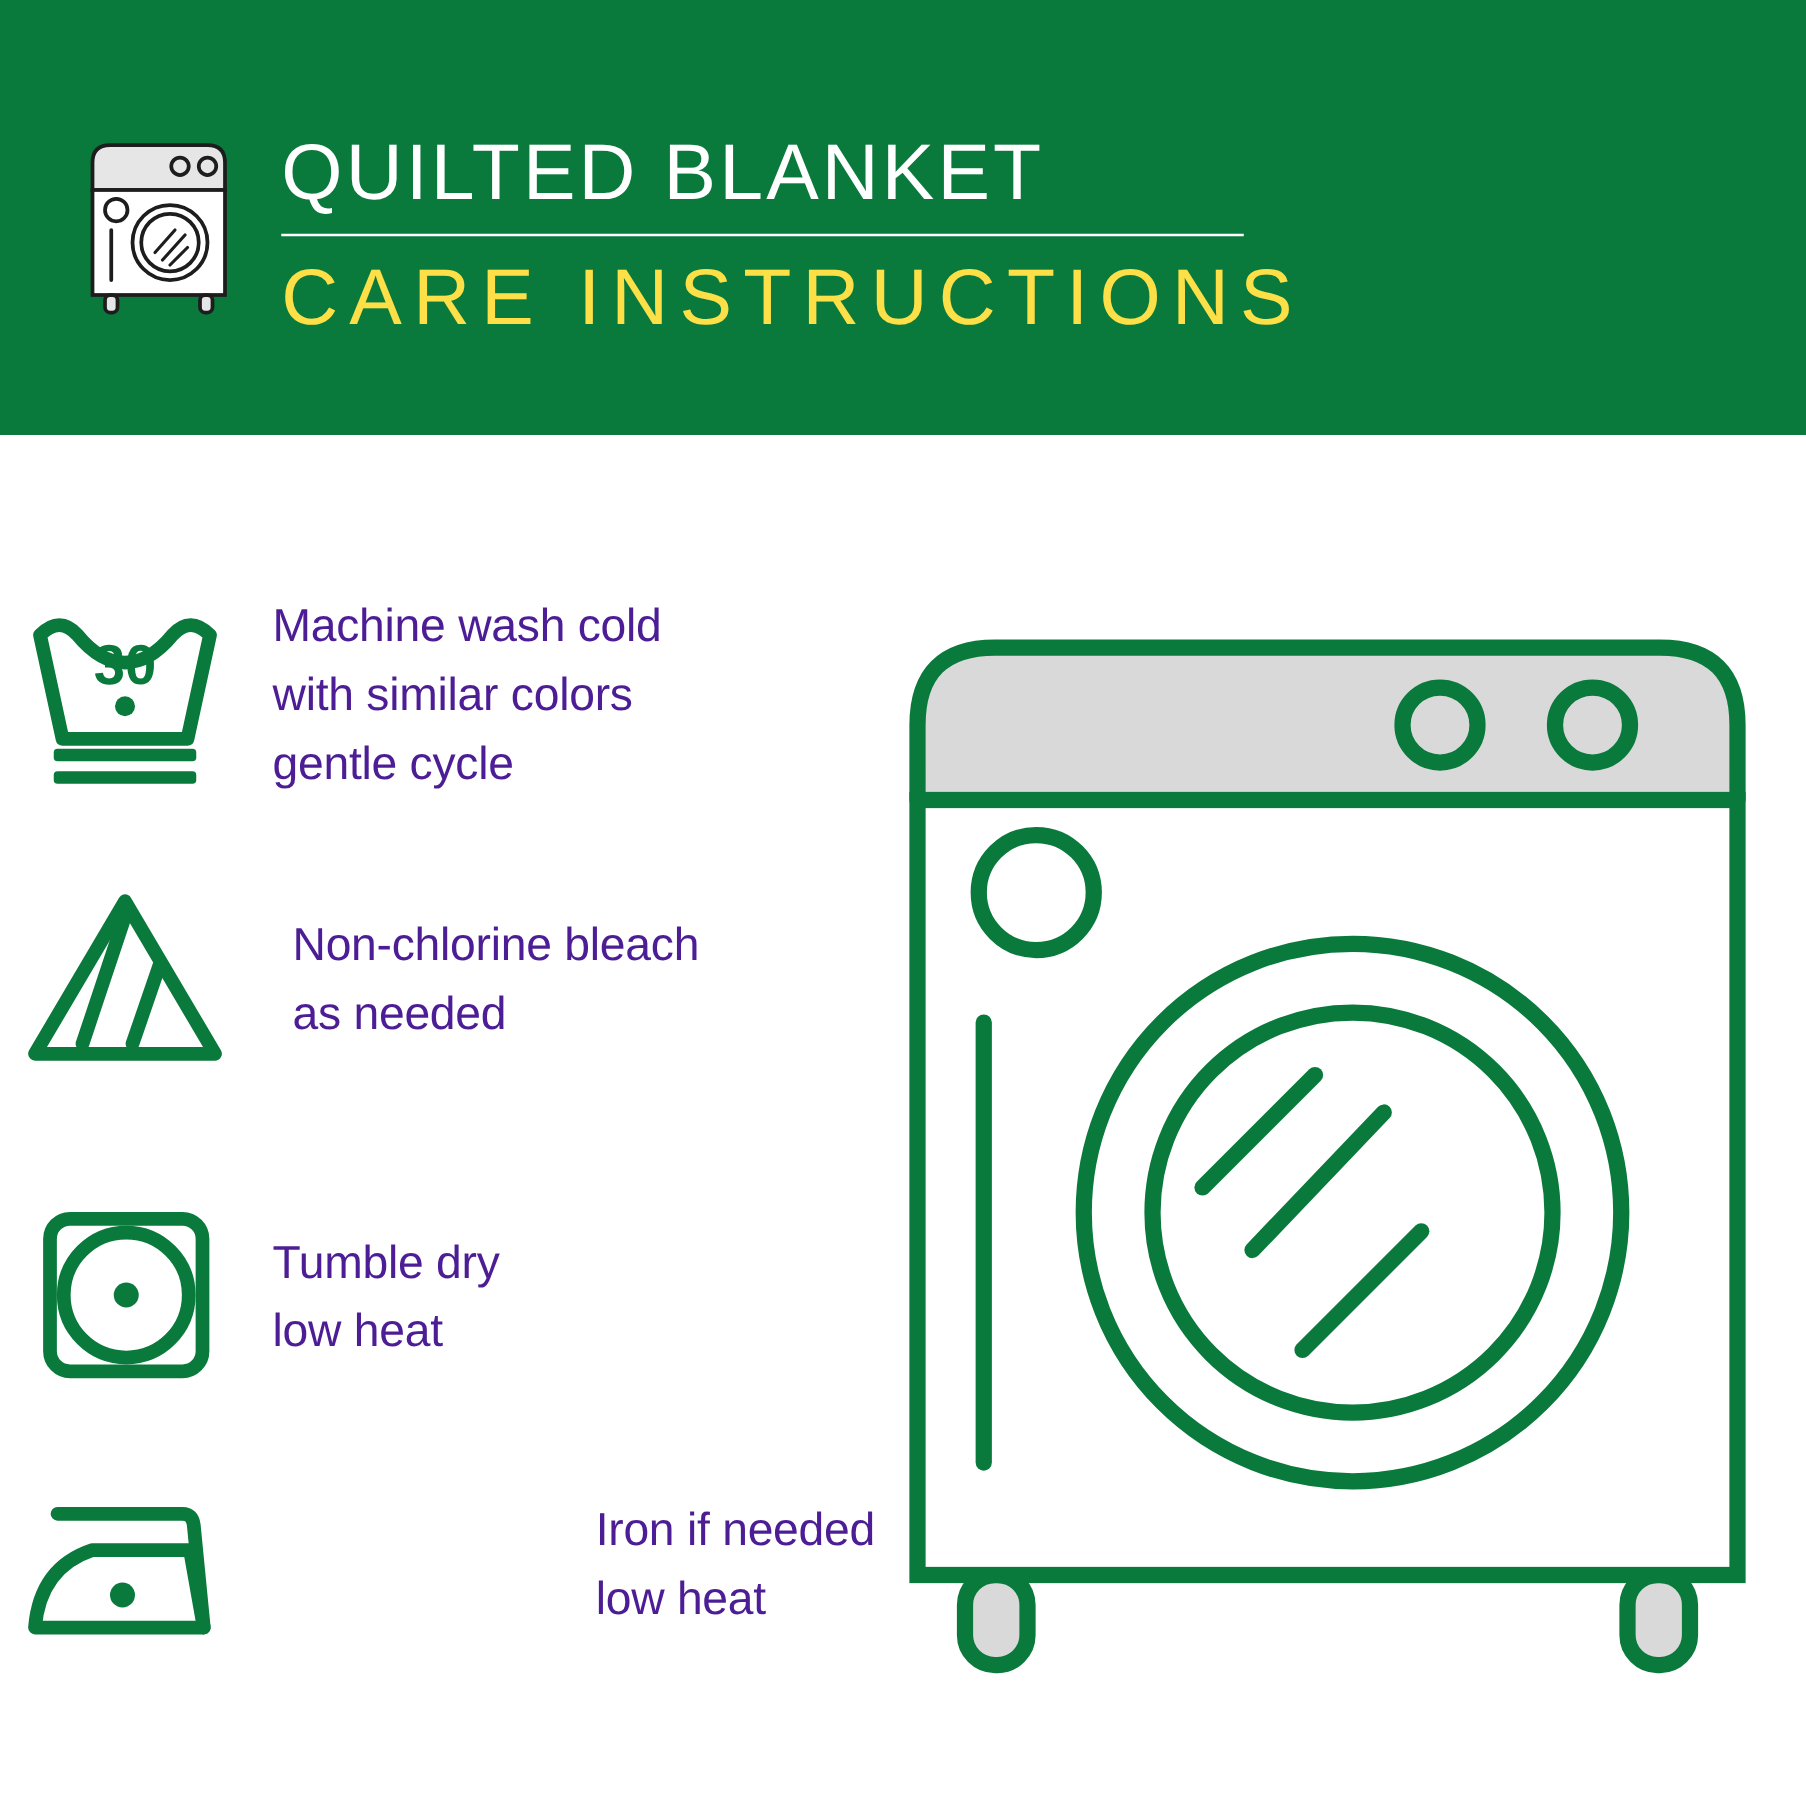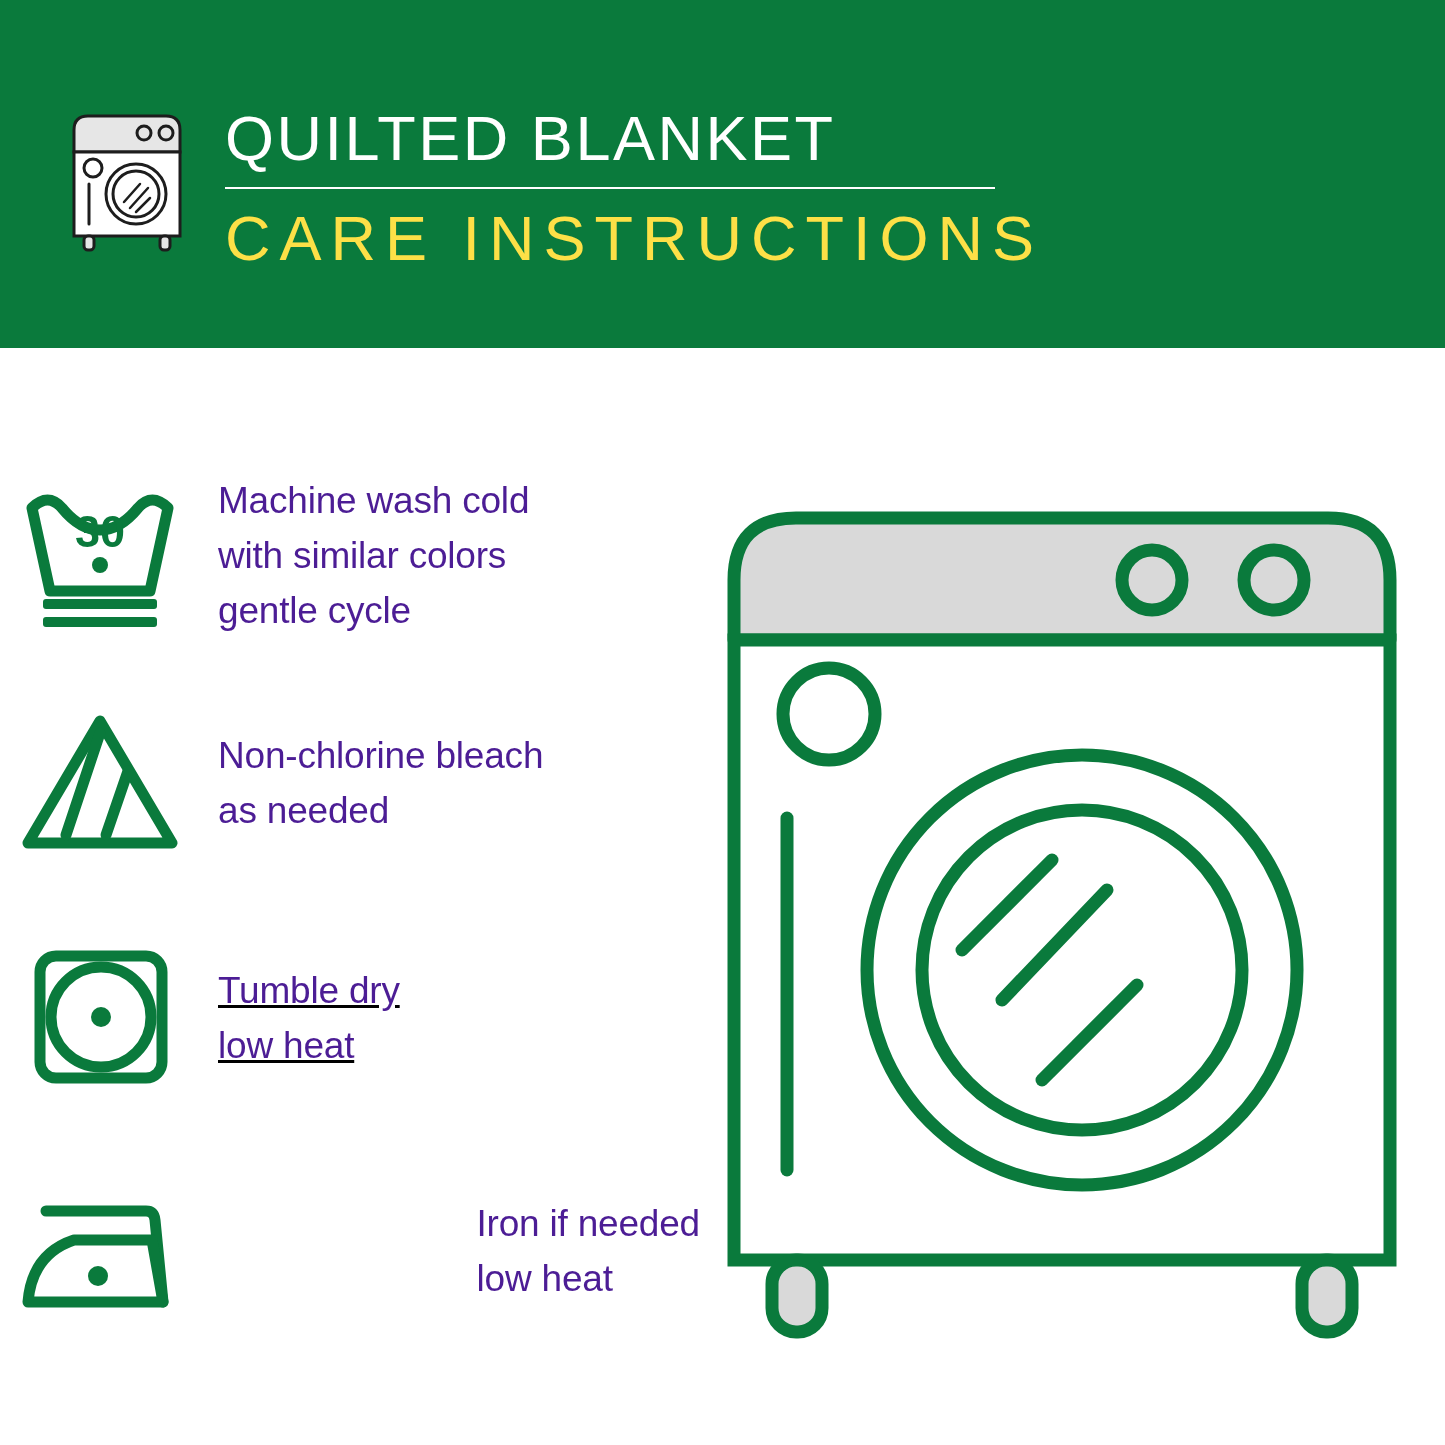--- a/index.html
+++ b/index.html
@@ -164,35 +164,35 @@
 
           <rect x="33" y="124" width="114" height="10" rx="3" fill="#0a7a3c"></rect>
           <rect x="33" y="142" width="114" height="10" rx="3" fill="#0a7a3c"></rect>
         </svg>
       </div>
       <div class="care-text">Machine wash cold
 with similar colors
 gentle cycle</div>
     </div>
 
-    <div class="care-row" style="top:340px;">
+    <div class="care-row" style="top:340px;gap:16px;">
       <div class="care-icon-box">
         <svg viewBox="0 0 180 160" width="180" height="160" aria-hidden="true">
 
           <path d="M90 18 L162 140 L18 140 Z" fill="none" stroke="#0a7a3c" stroke-width="11" stroke-linejoin="round"></path>
 
           <line x1="90" y1="30" x2="56" y2="132" stroke="#0a7a3c" stroke-width="11" stroke-linecap="round"></line>
           <line x1="118" y1="68" x2="96" y2="132" stroke="#0a7a3c" stroke-width="11" stroke-linecap="round"></line>
         </svg>
       </div>
       <div class="care-text">Non-chlorine bleach
 as needed</div>
     </div>
 
-    <div class="care-row" style="top:575px;text-decoration:underline;">
+    <div class="care-row" style="top:594px;">
       <div class="care-icon-box">
         <svg viewBox="0 0 180 160" width="180" height="160" aria-hidden="true">
           <rect x="30" y="18" width="122" height="122" rx="16" fill="none" stroke="#0a7a3c" stroke-width="11"></rect>
           <circle cx="91" cy="79" r="50" fill="none" stroke="#0a7a3c" stroke-width="11"></circle>
           <circle cx="91" cy="79" r="10" fill="#0a7a3c"></circle>
         </svg>
       </div>
       <div class="care-text">Tumble dry
 low heat</div>
     </div>

